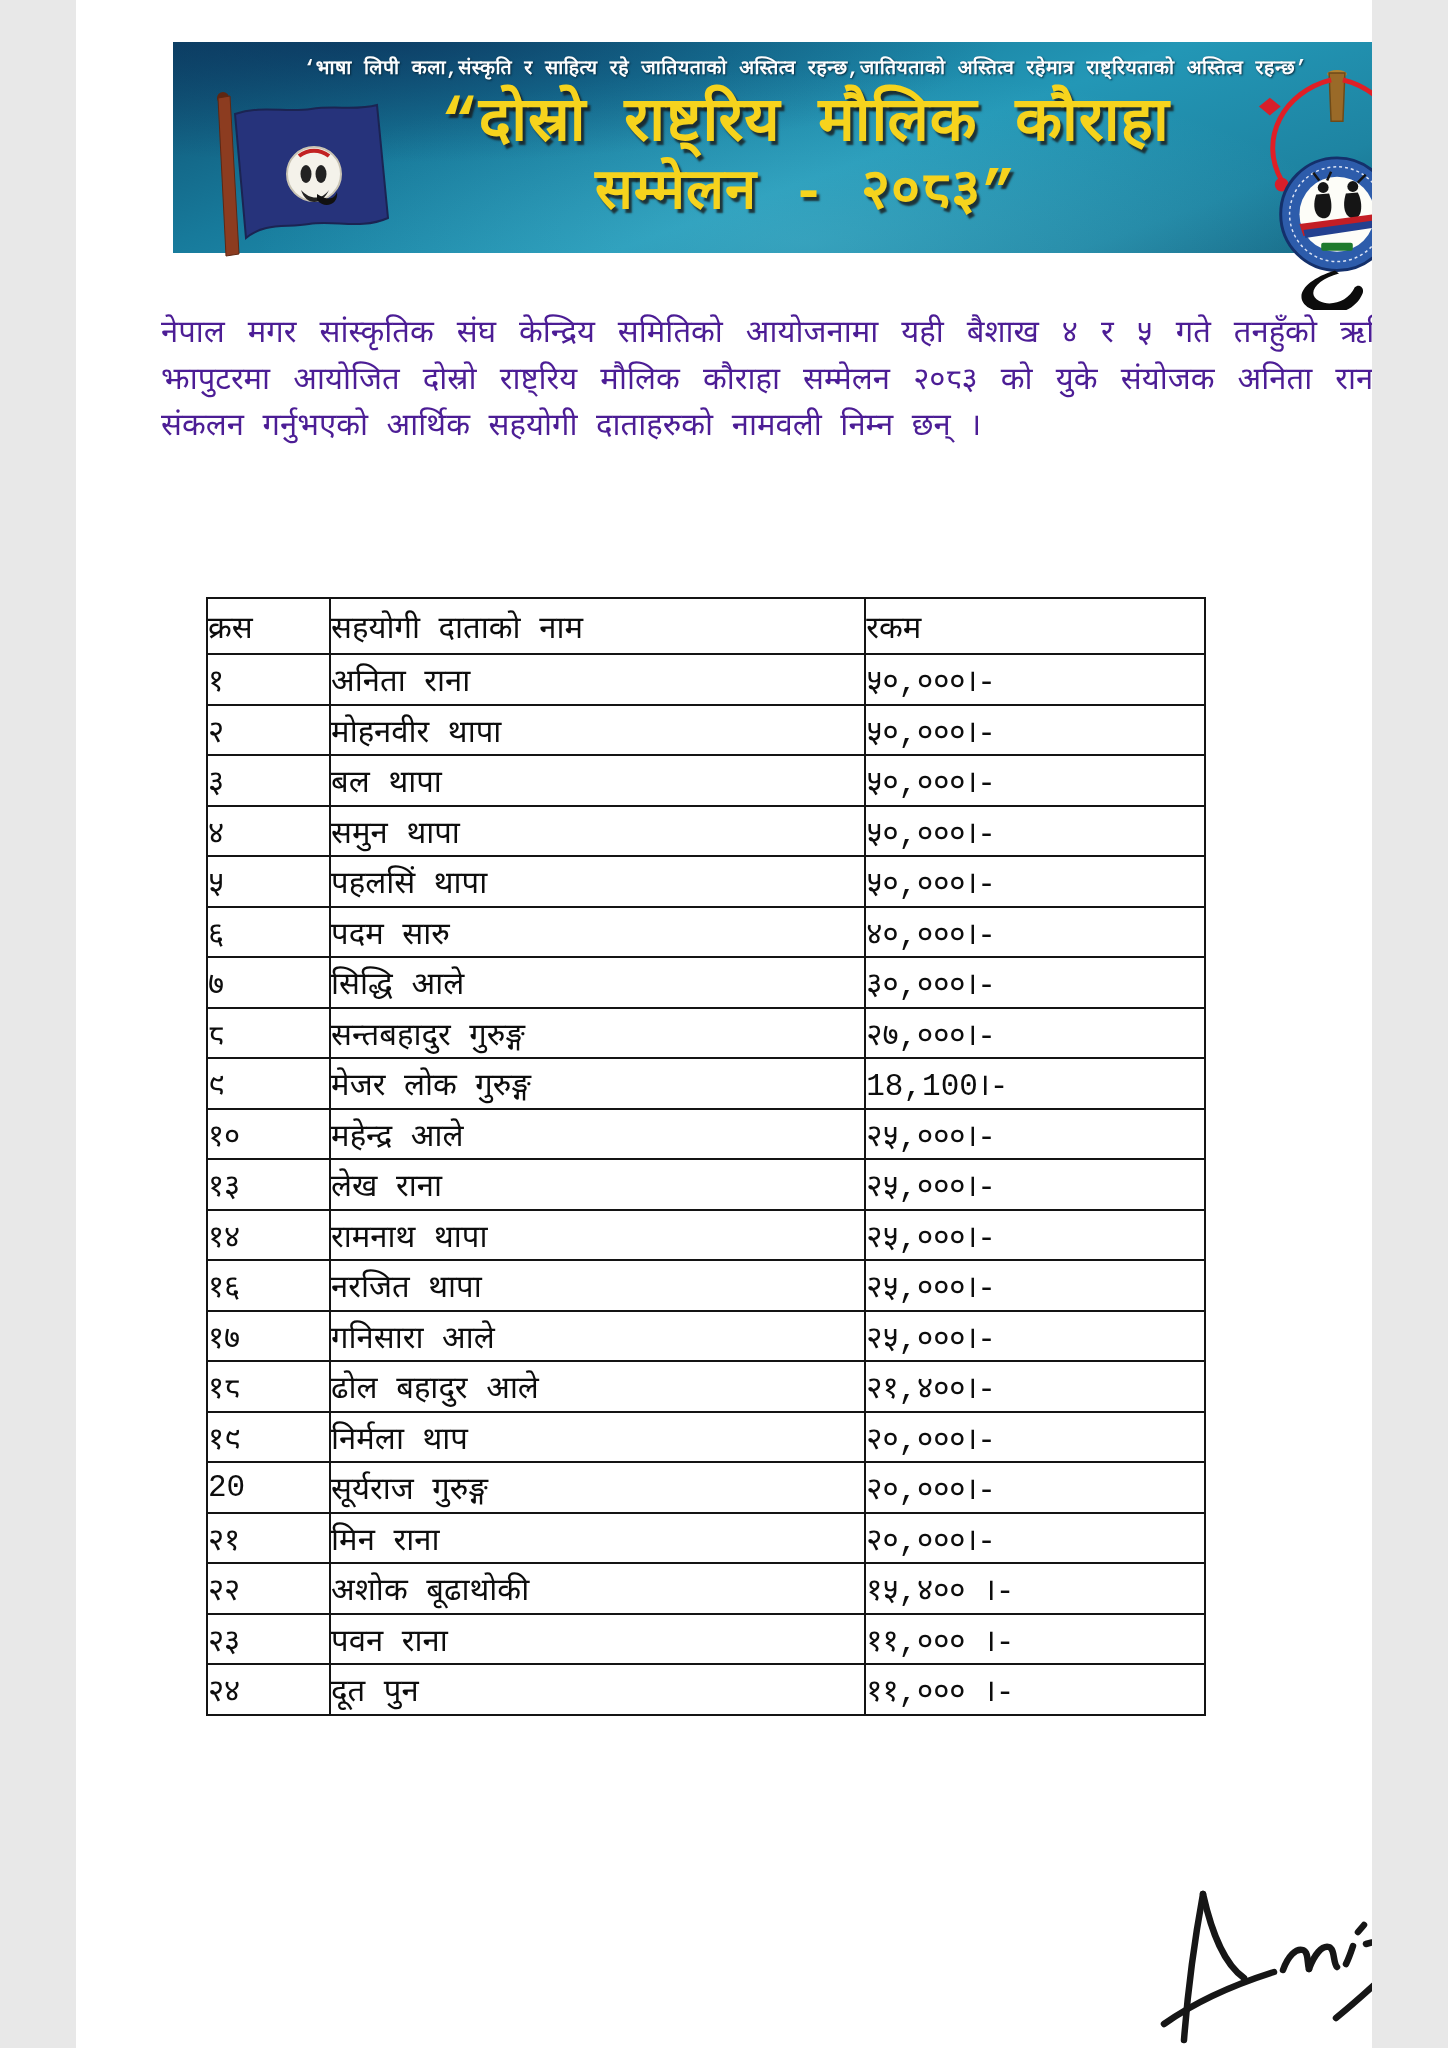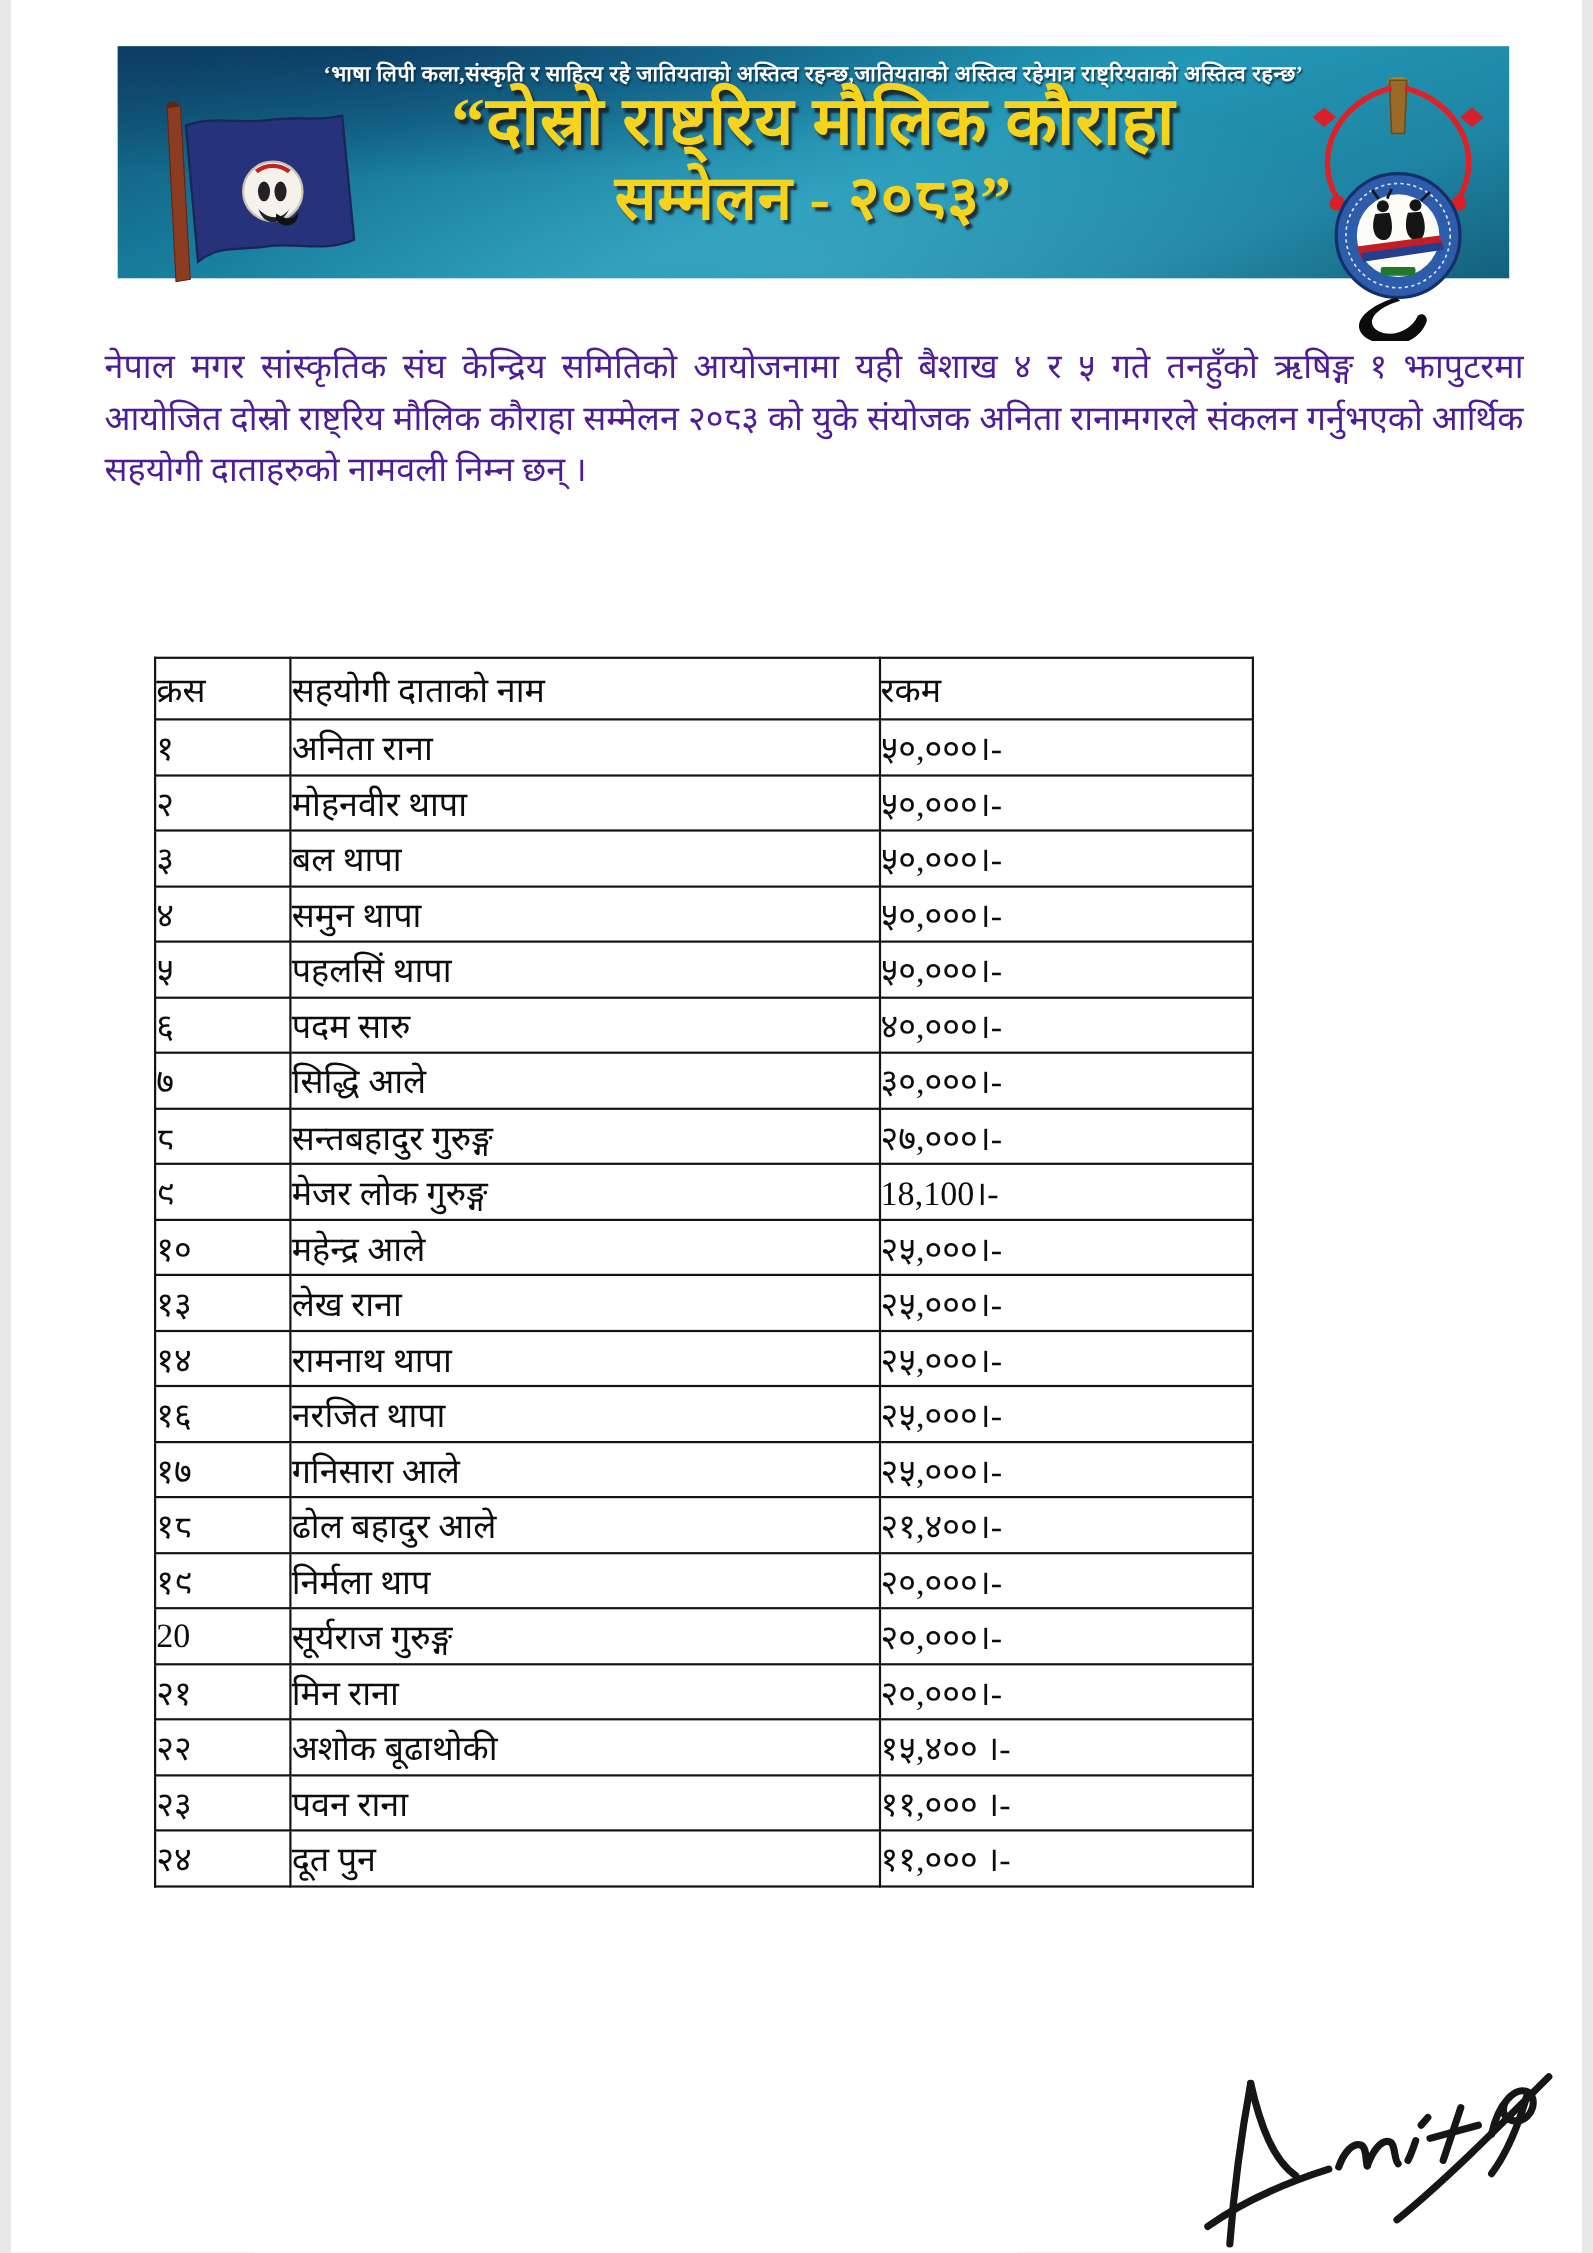--- a/index.html
+++ b/index.html
@@ -1,35 +1,35 @@
 <!DOCTYPE html>
 <html lang="ne"><head>
 <meta charset="utf-8">
 <style>
   html,body{margin:0;padding:0;background:#e8e8e8;}
   .page{
-    position:relative; width:1428px; height:2048px; background:#ffffff;
-    font-family:Liberation Serif, serif; color:#111; overflow:hidden;
+    position:relative; width:1296px; height:2048px; background:#ffffff;
+    font-family:Liberation Mono, monospace; color:#111; overflow:hidden;
     margin:0 auto;
   }
   
   .banner{
     position:absolute; left:97px; top:42px; width:1265px; height:211px;
     background:
       radial-gradient(ellipse at 16% -5%, rgba(8,32,78,.55), transparent 42%),
       radial-gradient(ellipse at 50% 95%, rgba(130,225,240,.22), transparent 62%),
       linear-gradient(160deg,#0f4f70 0%,#177a9b 30%,#2397b6 55%,#1e84a2 80%,#14607c 100%);
     text-align:center;
   }
   .motto{
     padding-top:11px; font-size:19.5px; font-weight:700; color:#fcfdfe;
     letter-spacing:.5px; text-shadow:1px 1px 2px #06283c;
   }
   .title1{
-    font-size:61px; line-height:64px; font-weight:700;
+    margin-top:12px; font-size:61px; line-height:64px; font-weight:700;
     color:#f6d31d; letter-spacing:1px;
     text-shadow:3px 4px 2px rgba(25,25,25,.8);
   }
   .title2{
     margin-top:8px; font-size:56px; line-height:58px; font-weight:700;
     color:#f6d31d; letter-spacing:1px;
     text-shadow:3px 4px 2px rgba(25,25,25,.8);
   }
   .flag-wrap{position:absolute; left:16px; top:48px; width:218px; height:172px;}
   .logo-wrap{position:absolute; right:12px; top:26px; width:178px; height:240px;}

